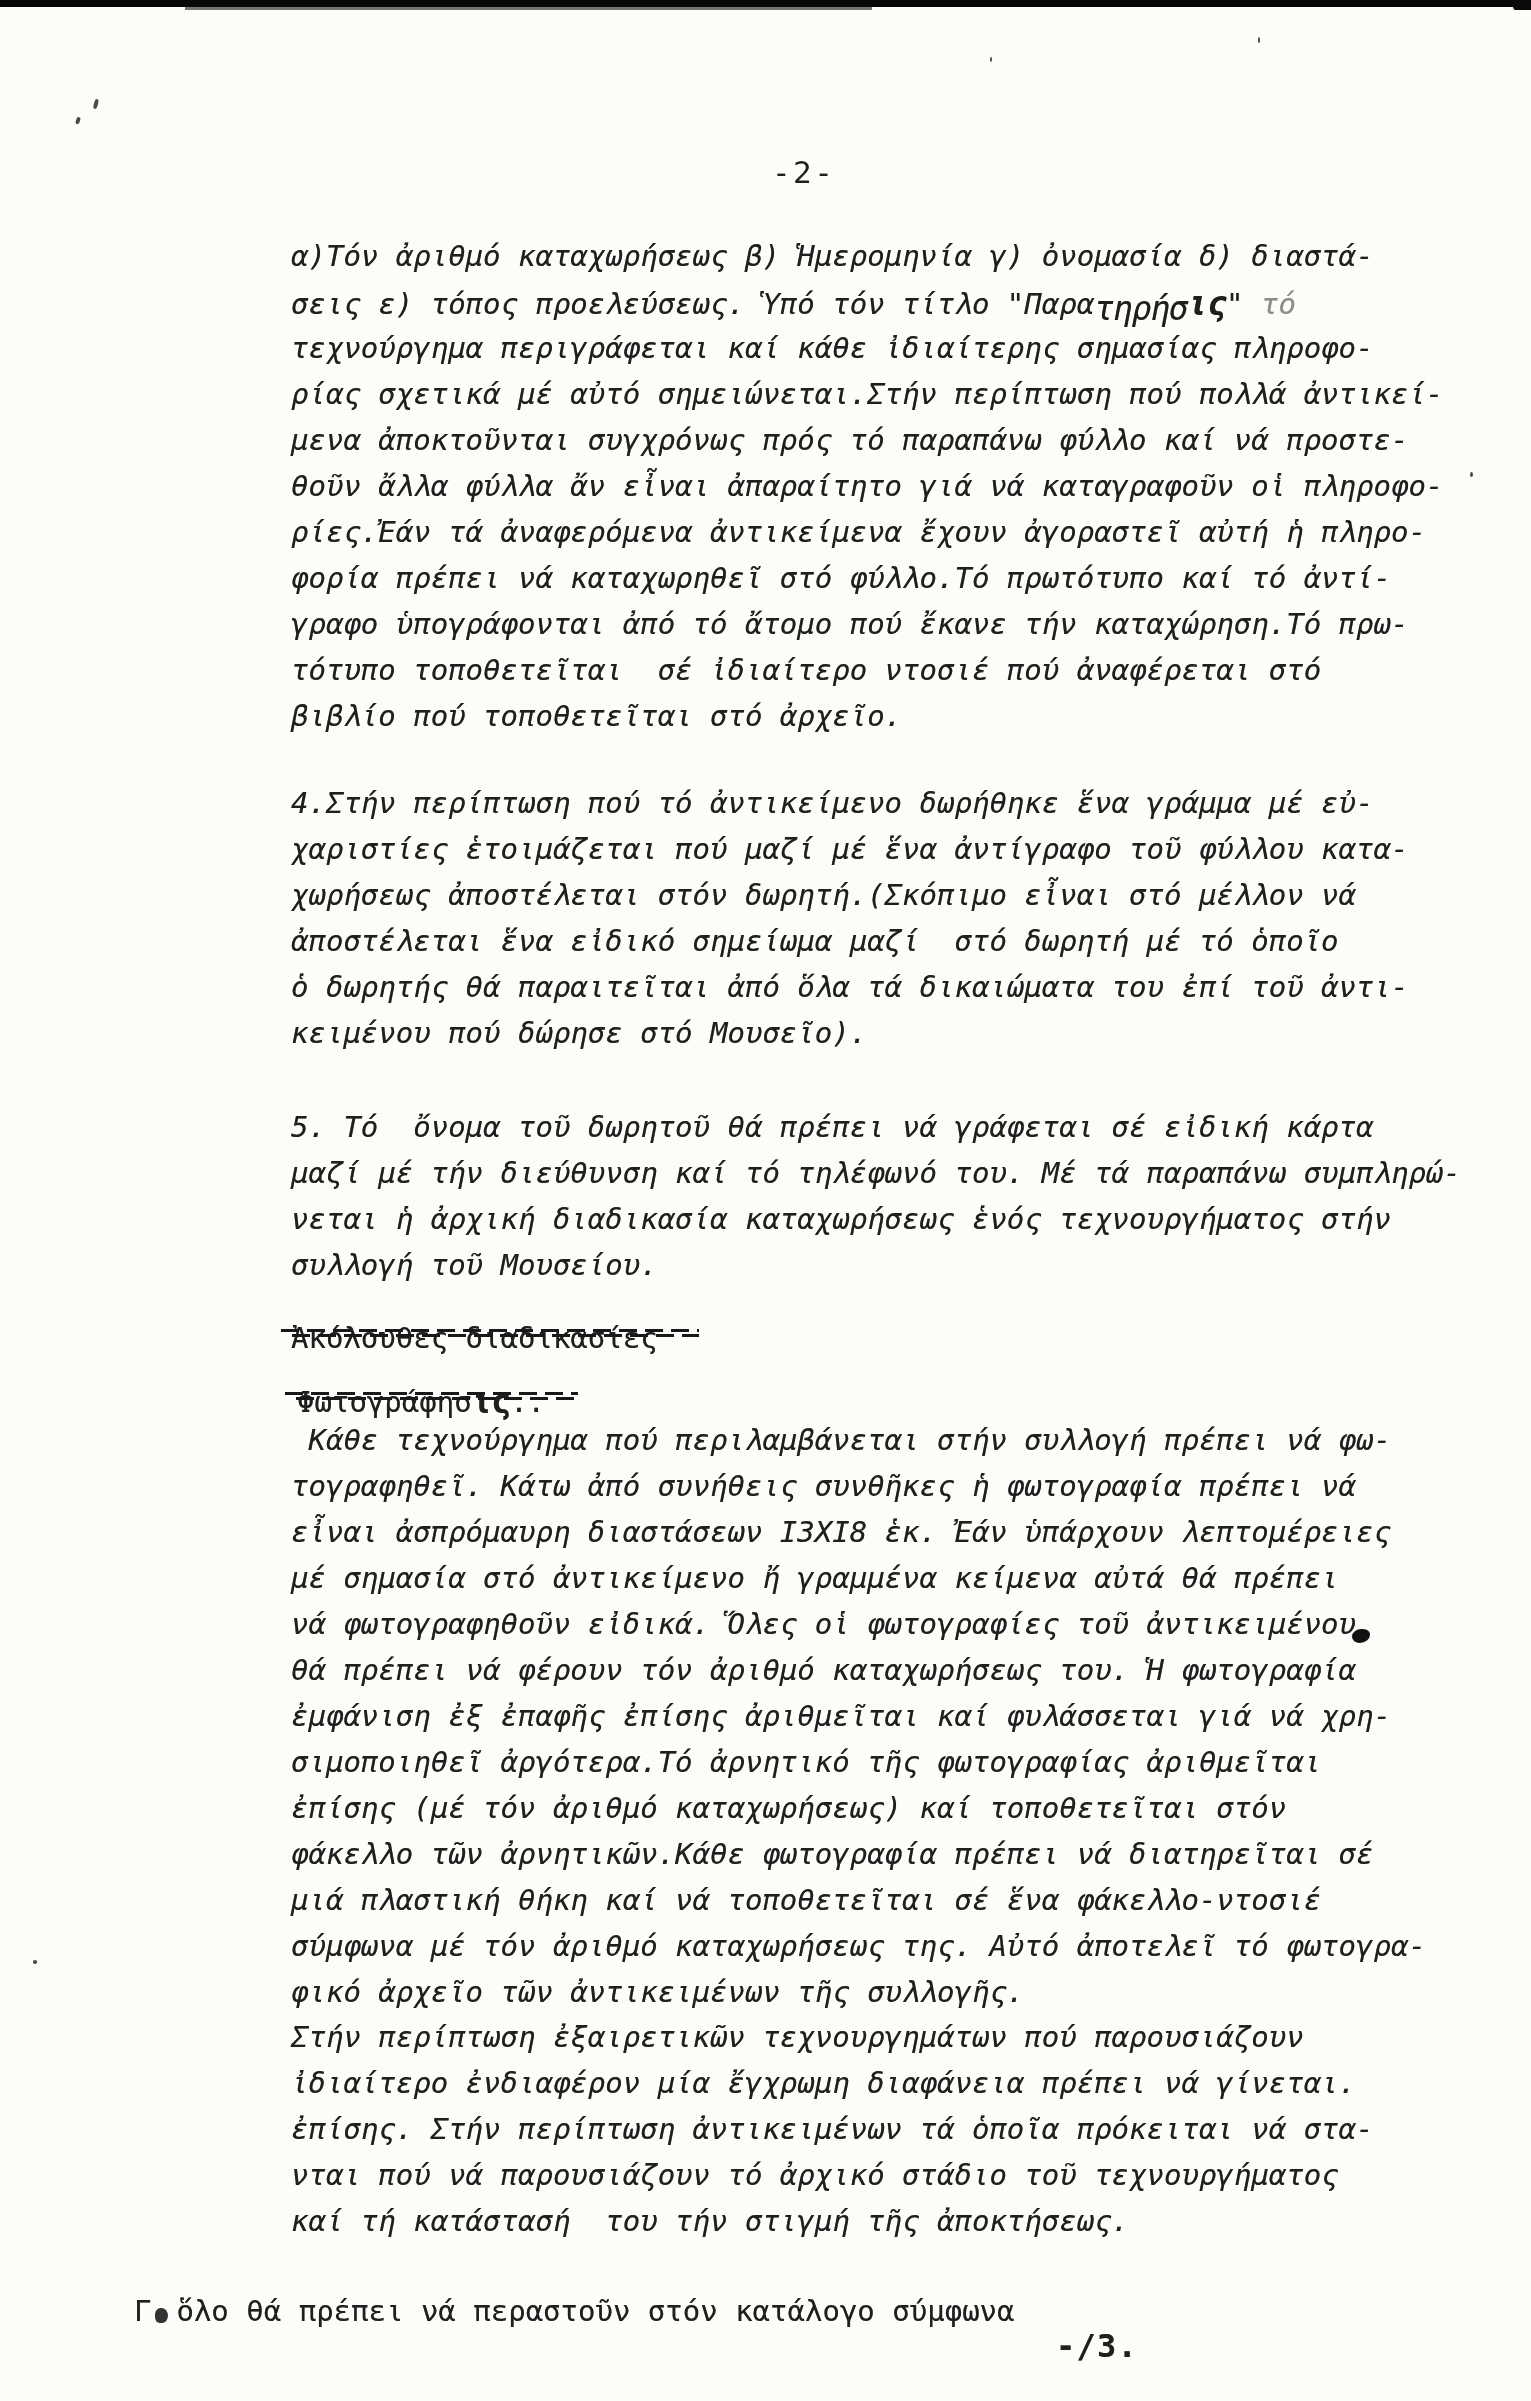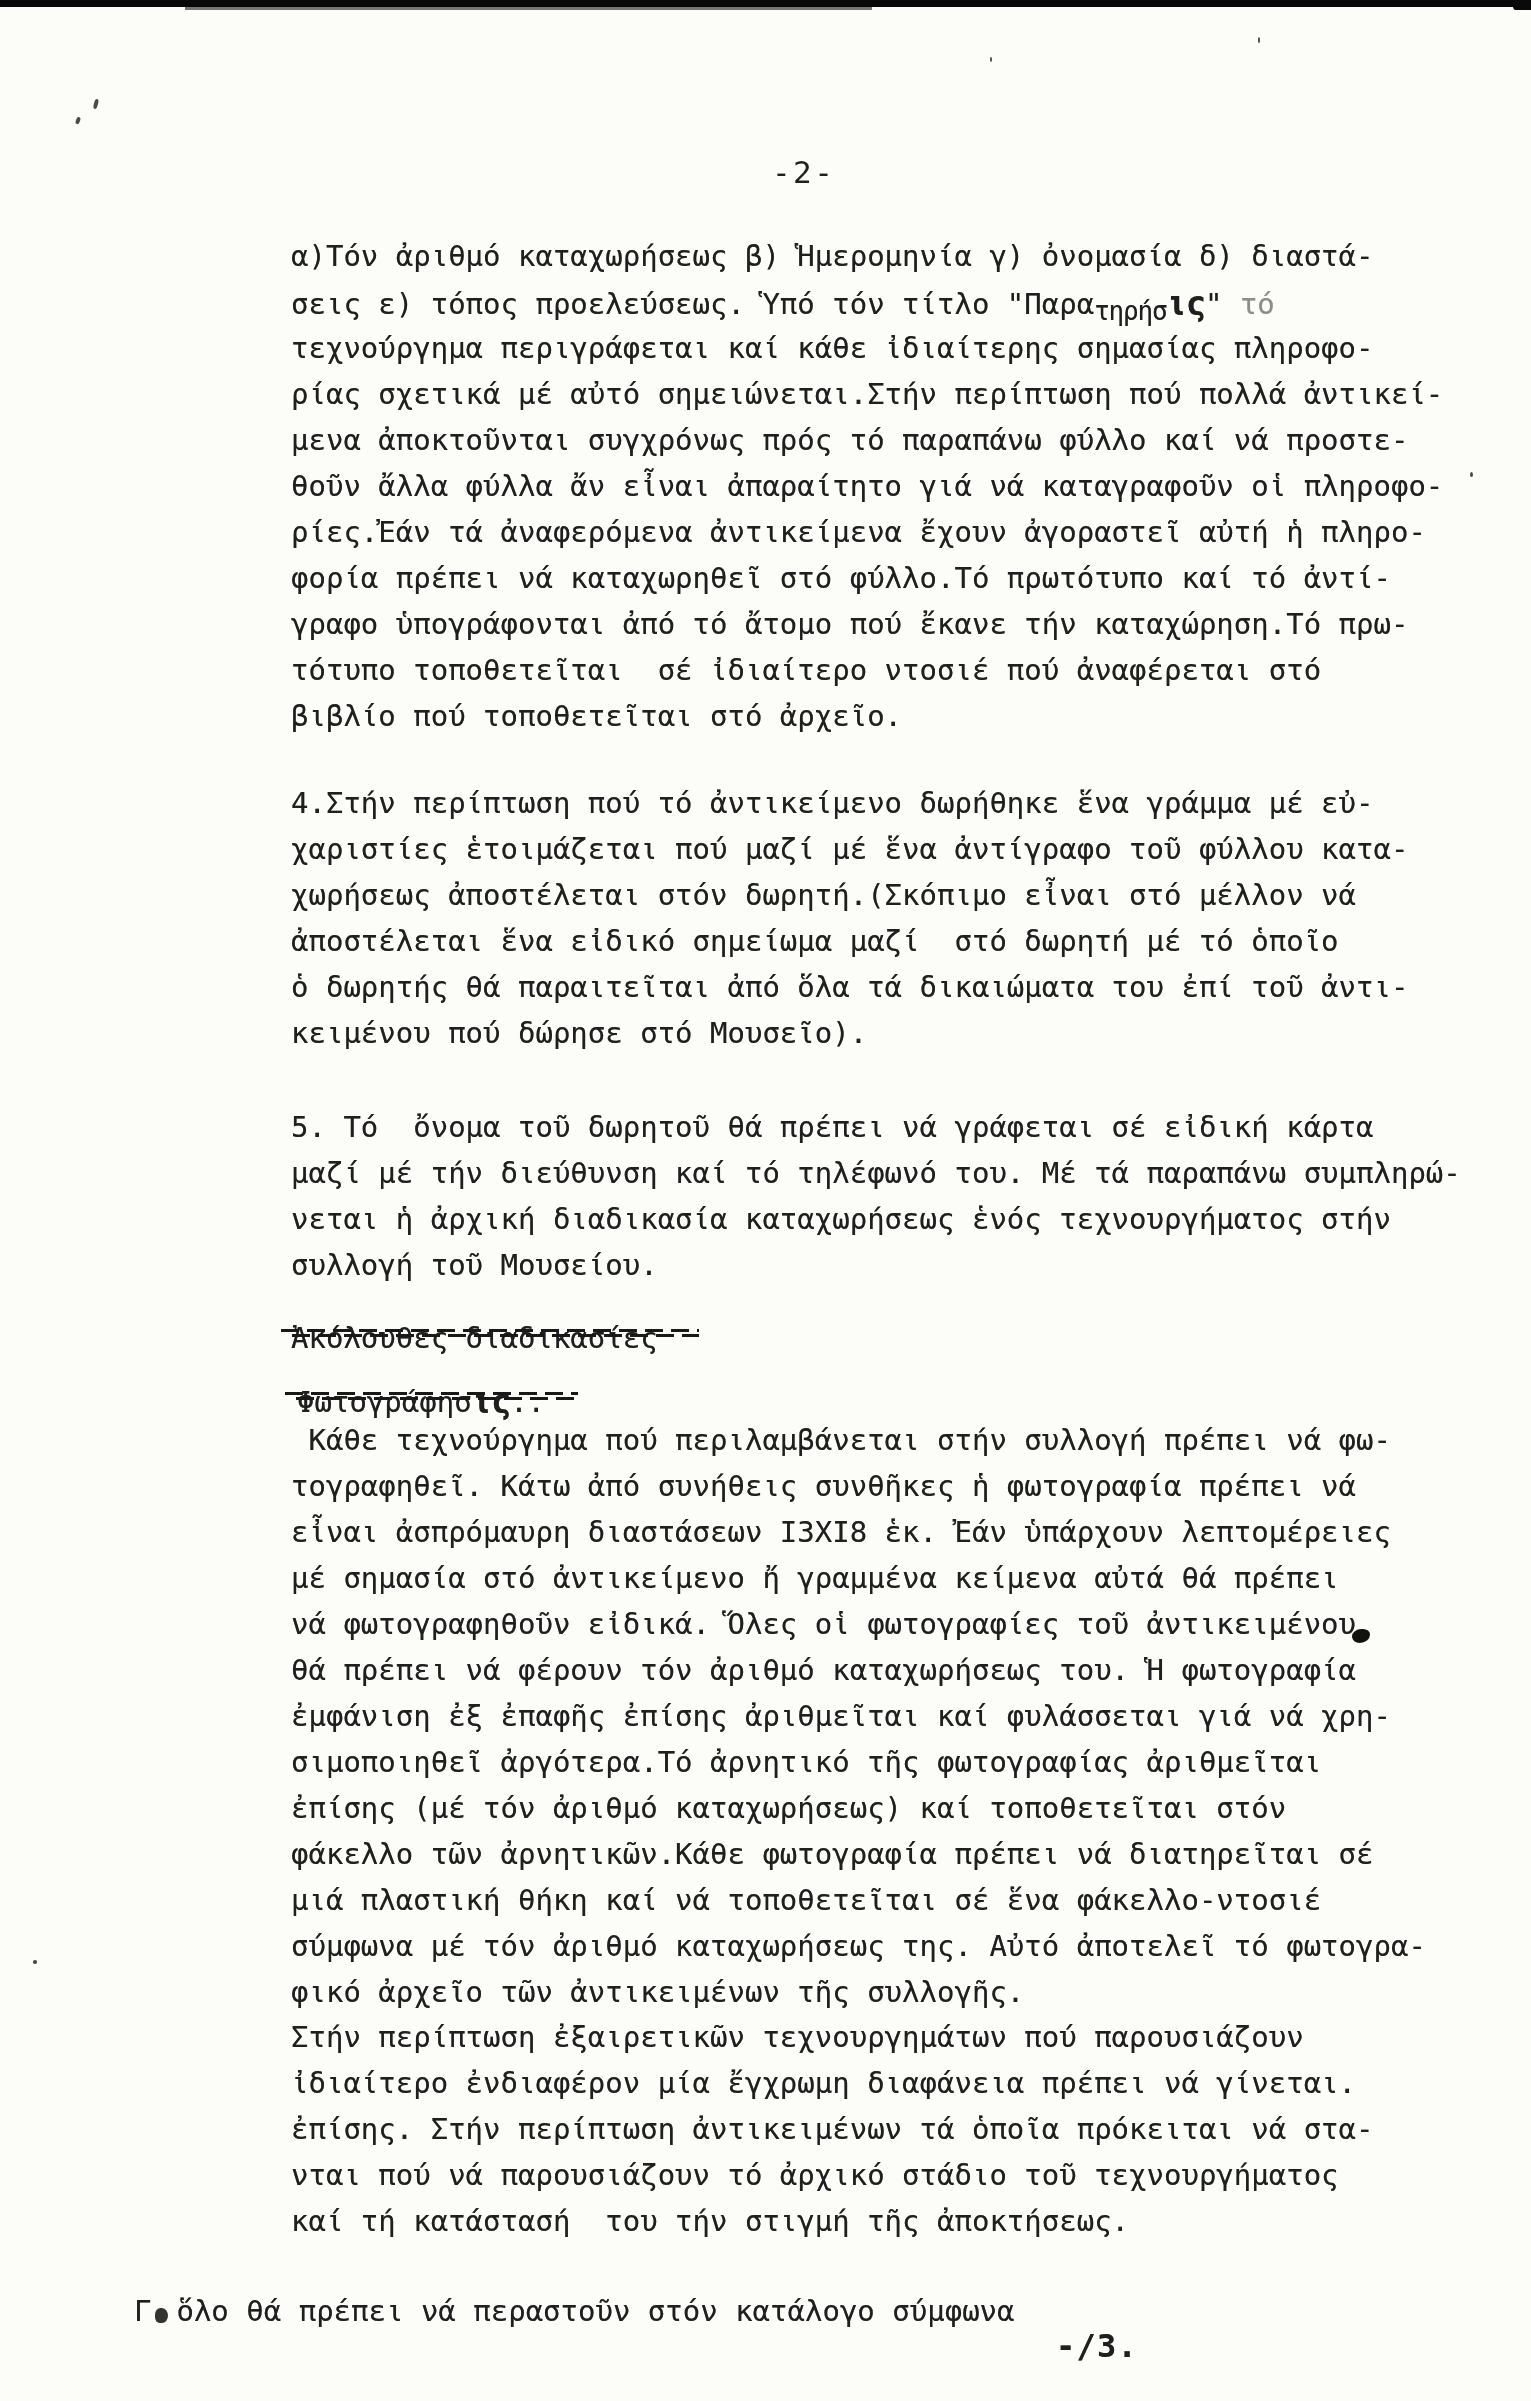--- a/index.html
+++ b/index.html
@@ -8,33 +8,33 @@
     background:#fcfcf9;overflow:hidden;
     font-family:"DejaVu Sans Mono", monospace;
     color:#1f1f1f;
   }
   .scan-bar{position:absolute;top:0;left:0;width:1532px;height:7.2px;background:#080808;}
   .scan-bar-frays{position:absolute;top:7.2px;left:185px;width:687px;height:2.4px;background:#080808;opacity:.55;}
   .corner-blob{position:absolute;top:0;left:1513px;width:18.5px;height:9.6px;background:#0a0a0a;border-radius:0 0 0 3.6px;}
   .speck{position:absolute;background:#2c2c2c;border-radius:50%;opacity:.85;}
   .pageno{position:absolute;top:154px;left:772px;font-size:31px;letter-spacing:2.4px;}
   .block{position:absolute;left:291px;width:1218px;}
-  .line{white-space:pre;font-size:29px;line-height:46px;height:46px;text-shadow:0 0 0.6px rgba(25,25,25,.55);}
+  .line{white-space:pre;font-size:29px;line-height:46px;height:46px;text-shadow:0 0 0.6px rgba(25,25,25,.55);font-style:italic;}
   .heading{position:absolute;font-size:29px;line-height:36px;white-space:pre;text-shadow:0 0 0.6px rgba(25,25,25,.55);margin-top:32px;}
   .dashes{
     position:absolute;height:8.4px;
     background-image:
       repeating-linear-gradient(90deg,#191919 0 18px,transparent 18px 26px),
       repeating-linear-gradient(90deg,#191919 0 18px,transparent 18px 26px);
     background-size:100% 3px,100% 3px;
     background-position:0 0,10.7px 4.8px;
     background-repeat:no-repeat,no-repeat;
   }
   .hand{font-weight:700;font-size:34px;display:inline-block;transform:translateY(1.2px);letter-spacing:-1.2px;}
-  .ins{font-size:26px;display:inline-block;transform:translateY(6px);letter-spacing:-1.2px;}
+  .ins{font-size:33px;display:inline-block;transform:translateY(6px);letter-spacing:-1.2px;}
   .faint{opacity:.5;margin-top:20px;}
   .ink-blob{position:absolute;background:#111;border-radius:55% 40% 60% 45%;}
   .marginal{position:absolute;top:2285px;left:134px;font-size:29px;white-space:pre;text-shadow:0 0 0.6px rgba(25,25,25,.55);margin-top:9px;}
   .smudge{display:inline-block;width:13px;height:15.5px;background:#1d1d1d;border-radius:45% 55% 50% 40%;margin:0 8.4px 0 3.6px;vertical-align:-2.4px;opacity:.9;}
   .footer-mark{position:absolute;top:2327px;left:1056px;font-size:32px;font-weight:700;letter-spacing:1.2px;text-shadow:0 0 0.6px rgba(25,25,25,.6);}
 </style>
 </head>
 <body>
 
 <div class="page">

